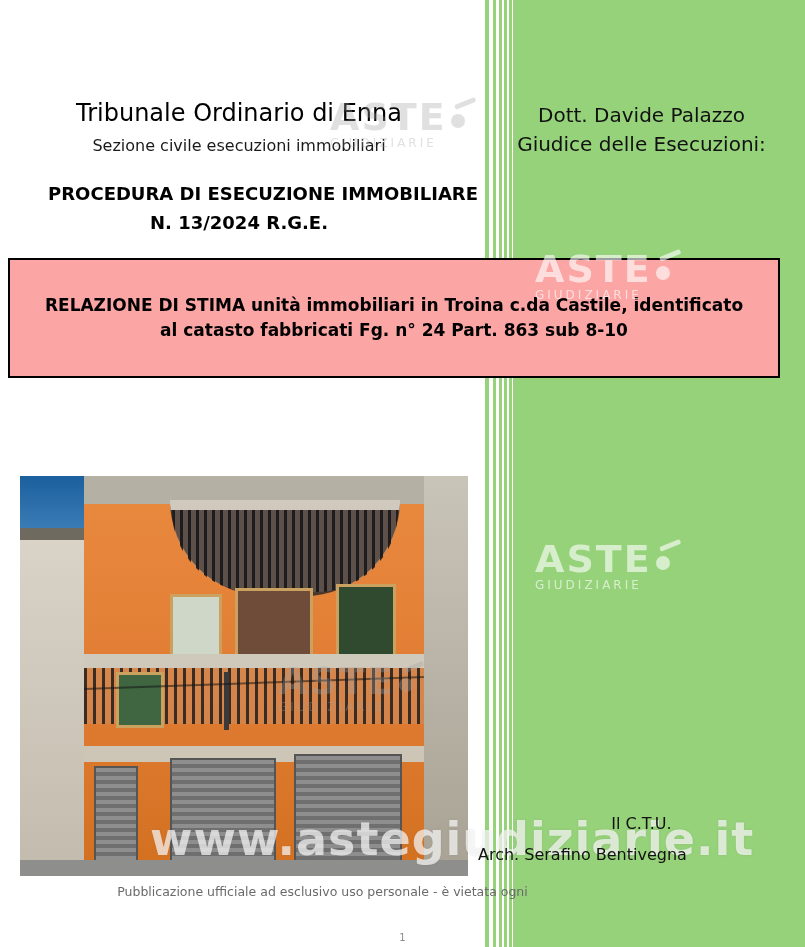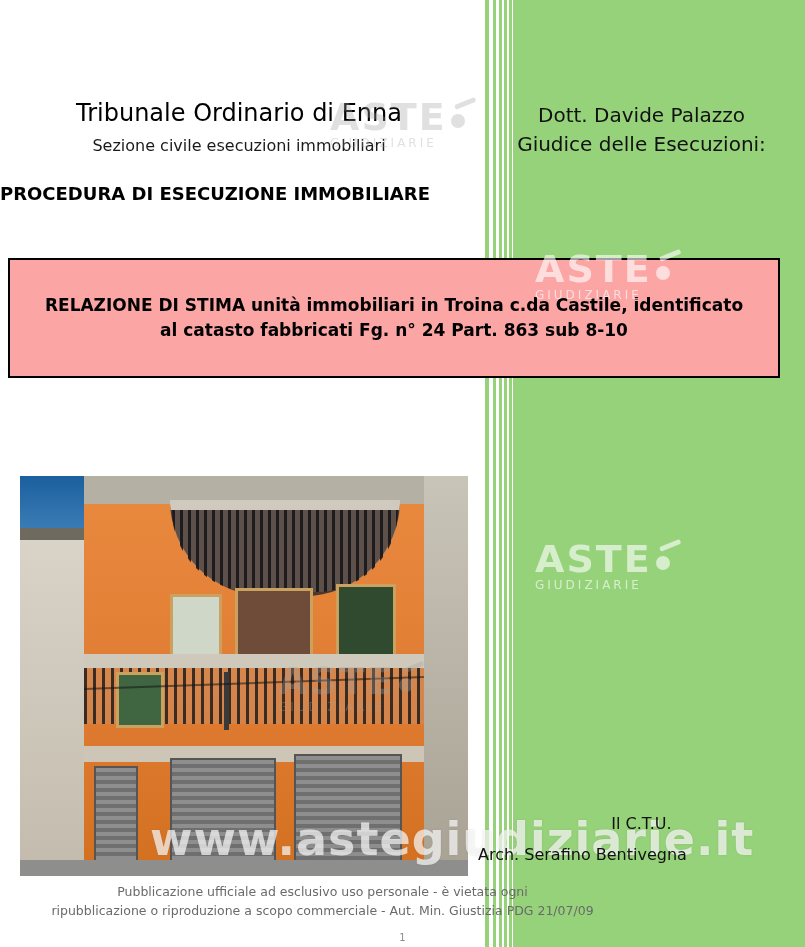--- a/index.html
+++ b/index.html
@@ -129,21 +129,21 @@
     width: 478px;
     text-align: center;
     font-size: 16px;
     color: #1a1a1a;
   }
   .proc-line1 {
     position: absolute;
     top: 183px;
     left: 0;
     width: 478px;
-    text-align: left;
+    text-align: right;
     font-size: 18px;
     font-weight: bold;
     color: #000000;
   }
   .proc-line2 {
     position: absolute;
     top: 212px;
     left: 0;
     width: 478px;
     text-align: center;
@@ -329,20 +329,21 @@
     <div class="stripe s2"></div>
     <div class="stripe s3"></div>
     <div class="stripe s4"></div>
     <div class="stripe s5"></div>
     <div class="stripe s6"></div>
   </div>
 
   <div class="court-title">Tribunale Ordinario di Enna</div>
   <div class="court-sub">Sezione civile esecuzioni immobiliari</div>
   <div class="proc-line1">PROCEDURA DI ESECUZIONE IMMOBILIARE</div>
+  <div class="proc-line2">N. 13/2024 R.G.E.</div>
 
   <div class="judge">
     <div>Dott. Davide Palazzo</div>
     <div>Giudice delle Esecuzioni:</div>
   </div>
 
   <div class="title-box">
     <div class="title-box-inner">
       <div>RELAZIONE DI STIMA unità immobiliari in Troina c.da Castile, identificato</div>
       <div>al catasto fabbricati Fg. n° 24 Part. 863 sub 8-10</div>
@@ -393,17 +394,16 @@
     <div class="wm-bot">GIUDIZIARIE</div>
   </div>
 
   <div class="wm-bottom-url">www.astegiudiziarie.it</div>
 
   <div class="ctu1">Il C.T.U.</div>
   <div class="ctu2">Arch. Serafino Bentivegna</div>
 
   <div class="footer">
     <div>Pubblicazione ufficiale ad esclusivo uso personale - è vietata ogni</div>
-    <div>ripubblicazione o riproduzione a scopo commerciale - Aut. Min. Giustizia PDG 21/07/09</div>
   </div>
   <div class="footer-pg">1</div>
 
 </div>
 
 </body></html>

